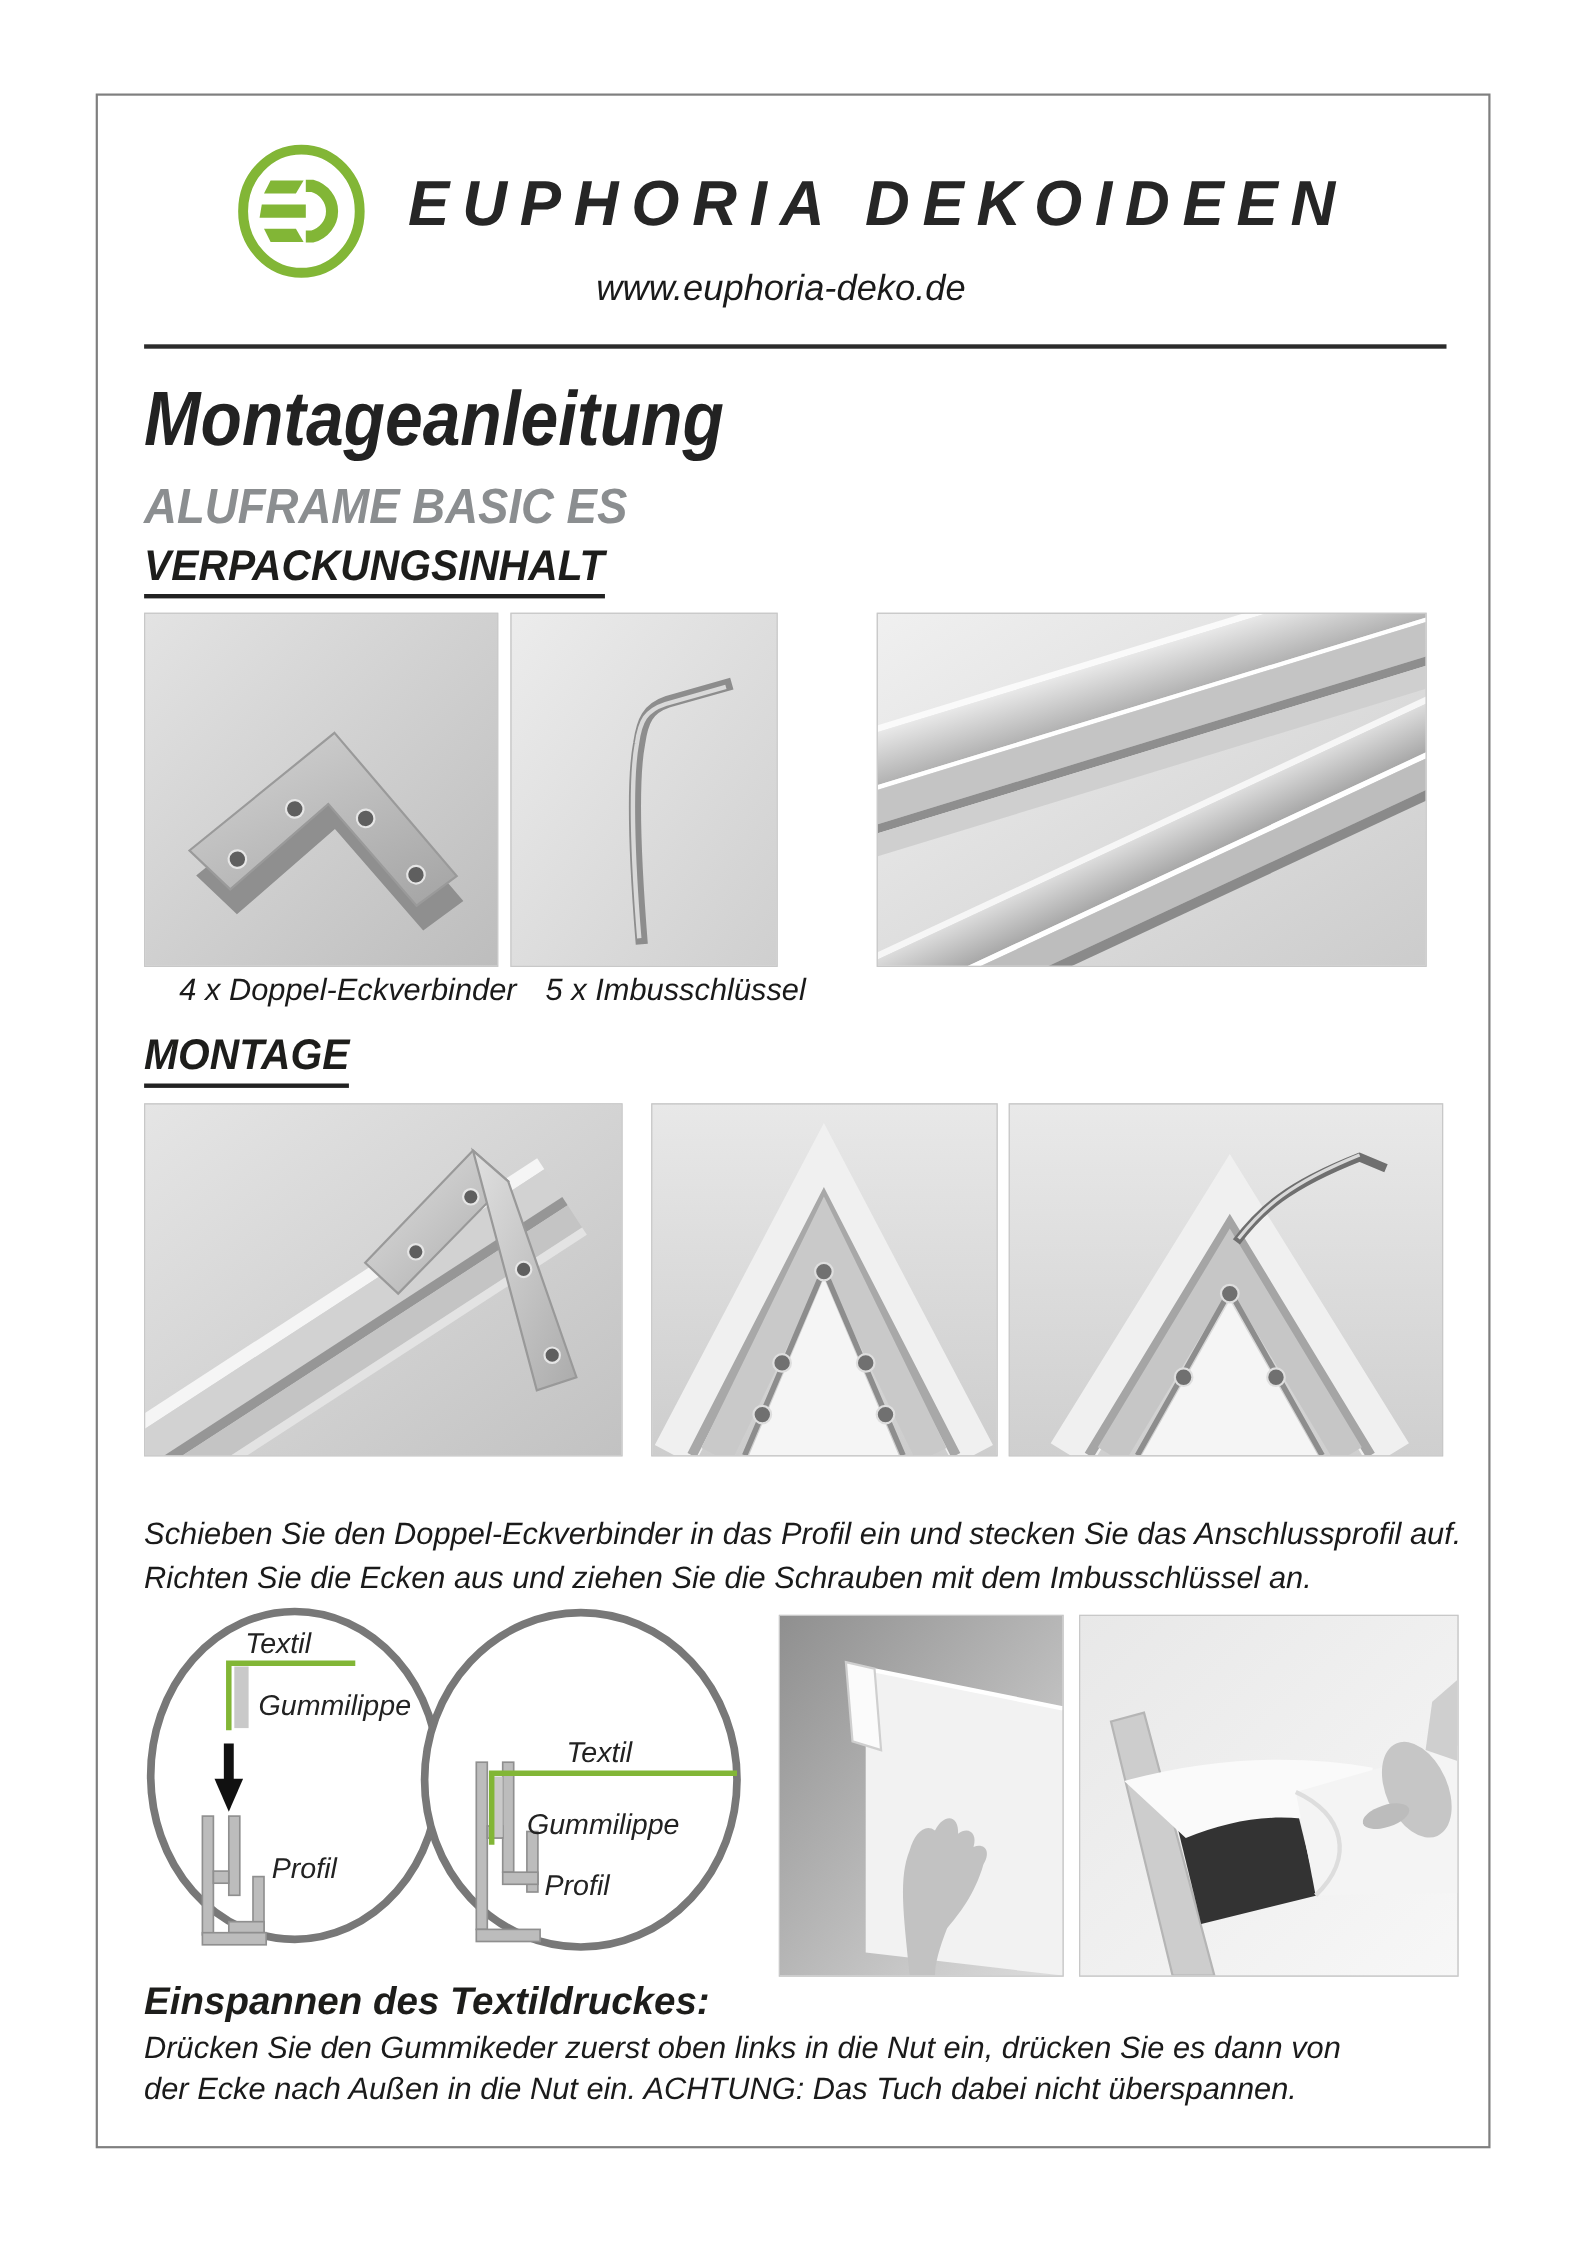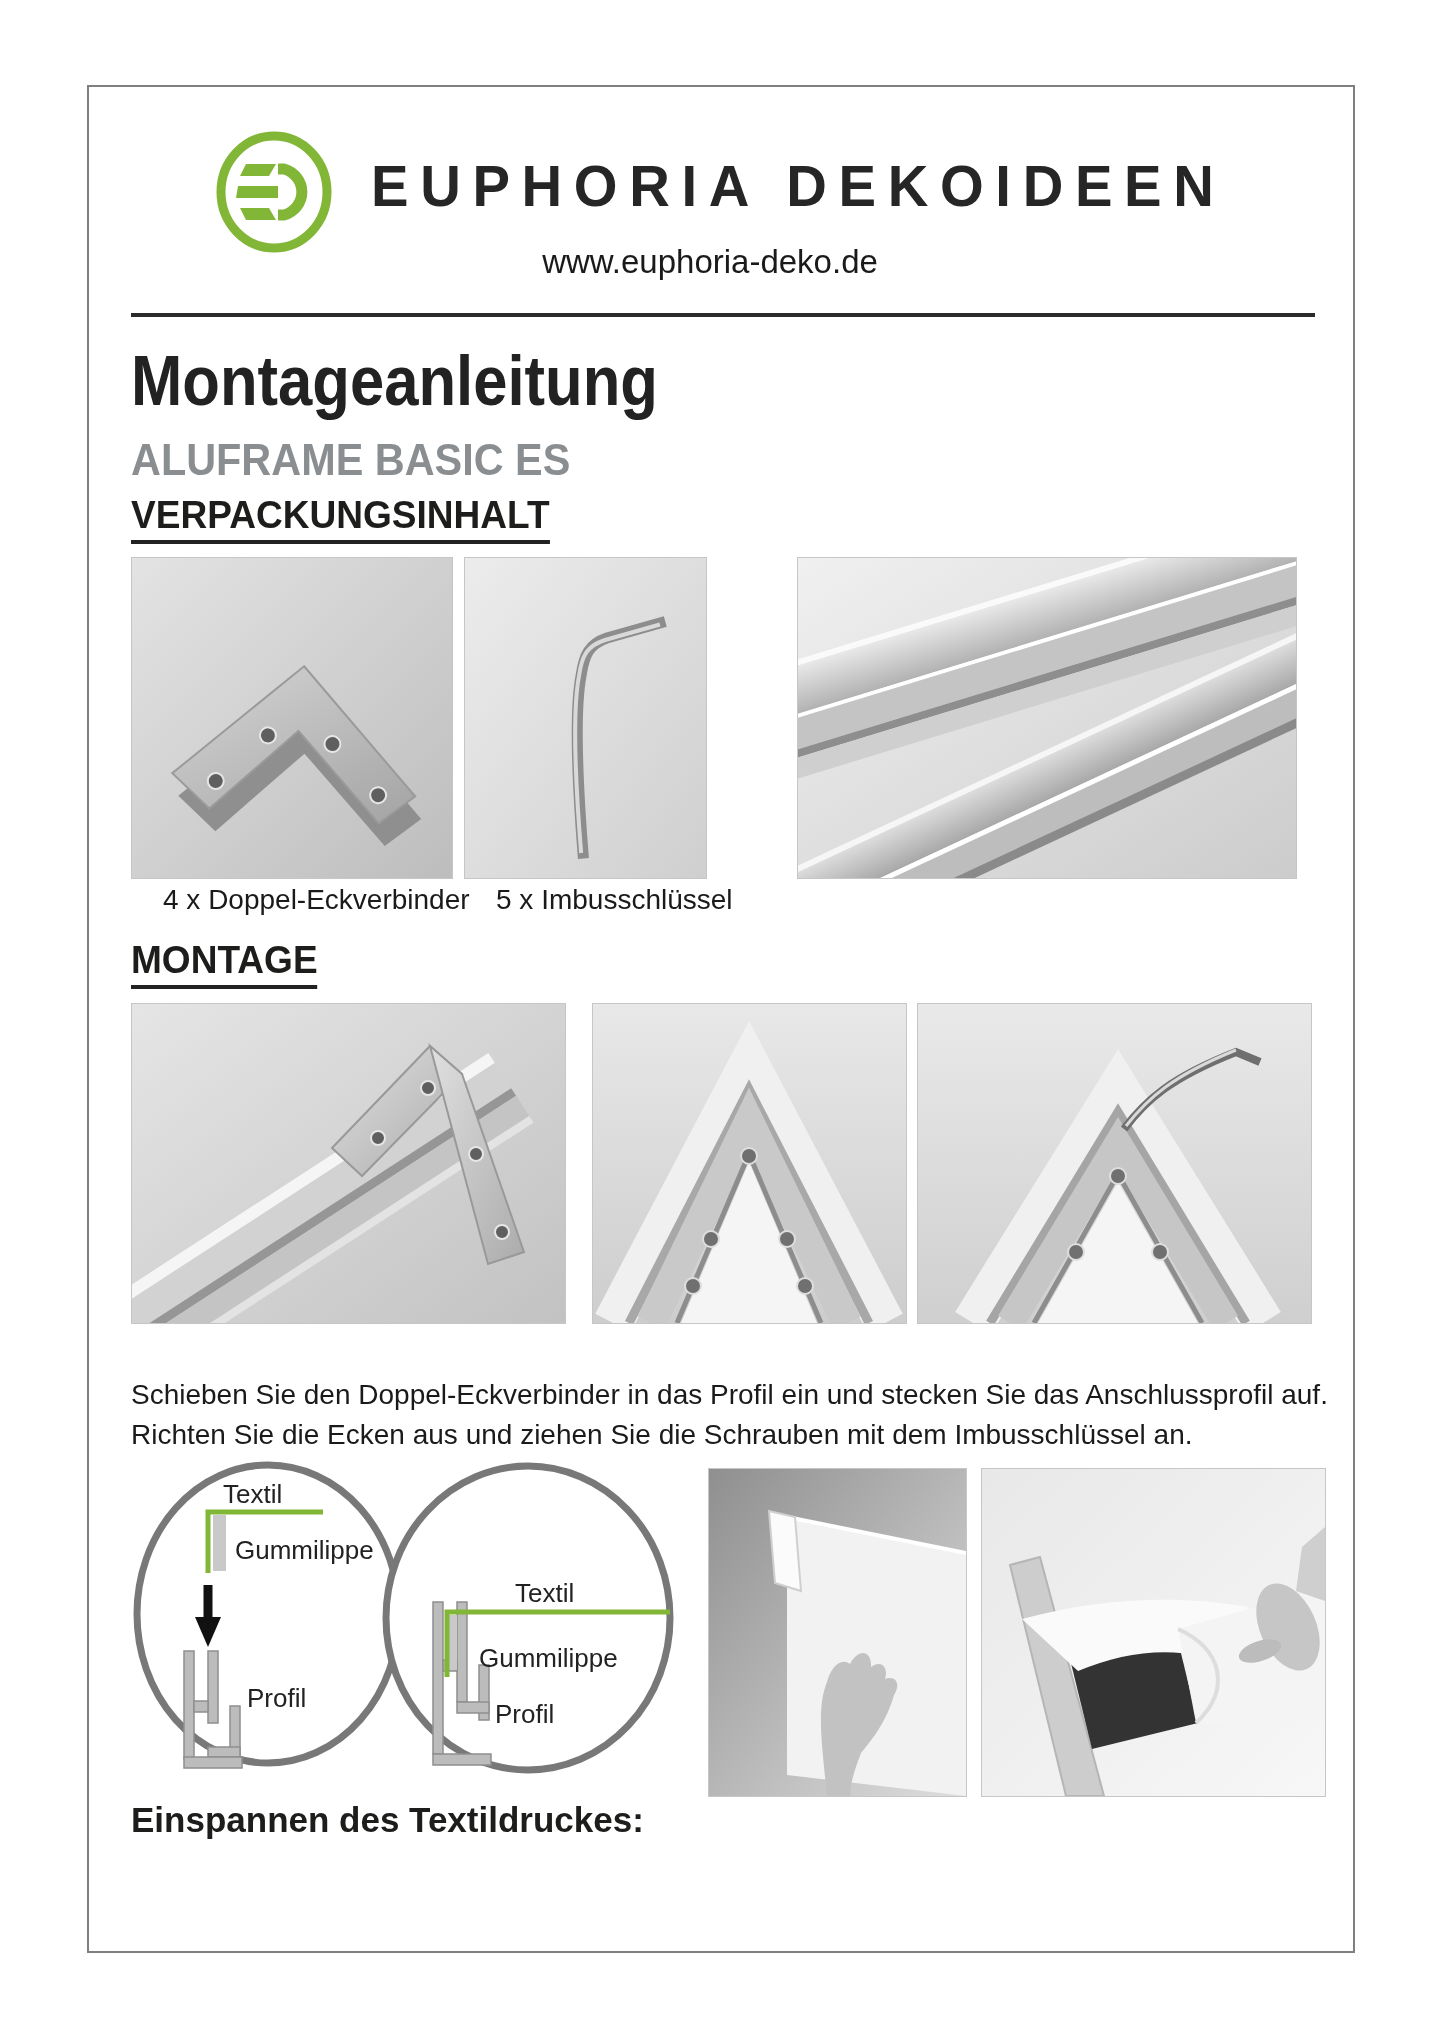--- a/index.html
+++ b/index.html
@@ -2,21 +2,21 @@
 <html><head>
 <meta charset="utf-8">
 <style>
   html,body{margin:0;padding:0;}
   body{
     width:1445px;height:2044px;position:relative;background:#ffffff;
     font-family:"Liberation Sans", sans-serif;color:#1d1d1b;overflow:hidden;
   }
   .page{
     position:absolute;left:87px;top:85px;width:1264px;height:1864px;
-    border:2px solid #7f7f7f;background:#fff;
+    border:2px solid #7f7f7f;background:#fff;font-style:italic;
   }
   .abs{position:absolute;}
   
   .brand{
     left:282px;top:70px;font-size:58px;font-weight:bold;letter-spacing:12px;
     line-height:1;color:#262626;white-space:nowrap;transform:scaleX(.97);transform-origin:left top;
   }
   .url{left:416px;top:156px;width:410px;text-align:center;font-size:33px;color:#1a1a1a;}
   .rule{left:42px;top:226px;width:1184px;height:4px;background:#2b2b2b;}
   
@@ -301,14 +301,15 @@
       <path d="M196,160 C240,180 250,220 214,254" fill="none" stroke="#dddddd" stroke-width="4"></path>
       <g>
         <polygon points="343,58 343,132 314,122 320,78" fill="#cfcfcf"></polygon>
         <ellipse cx="306" cy="158" rx="28" ry="46" transform="rotate(-24 306 158)" fill="#c6c6c6"></ellipse>
         <ellipse cx="278" cy="182" rx="22" ry="10" transform="rotate(-18 278 182)" fill="#bcbcbc"></ellipse>
       </g>
     </svg>
   </div>
 
   <div class="abs clamp-h">Einspannen des Textildruckes:</div>
+  <div class="abs para clamp-b">Drücken Sie den Gummikeder zuerst oben links in die Nut ein, drücken Sie es dann von der Ecke nach Außen in die Nut ein. ACHTUNG: Das Tuch dabei nicht überspannen.</div>
 
 </div>
 
 </body></html>

